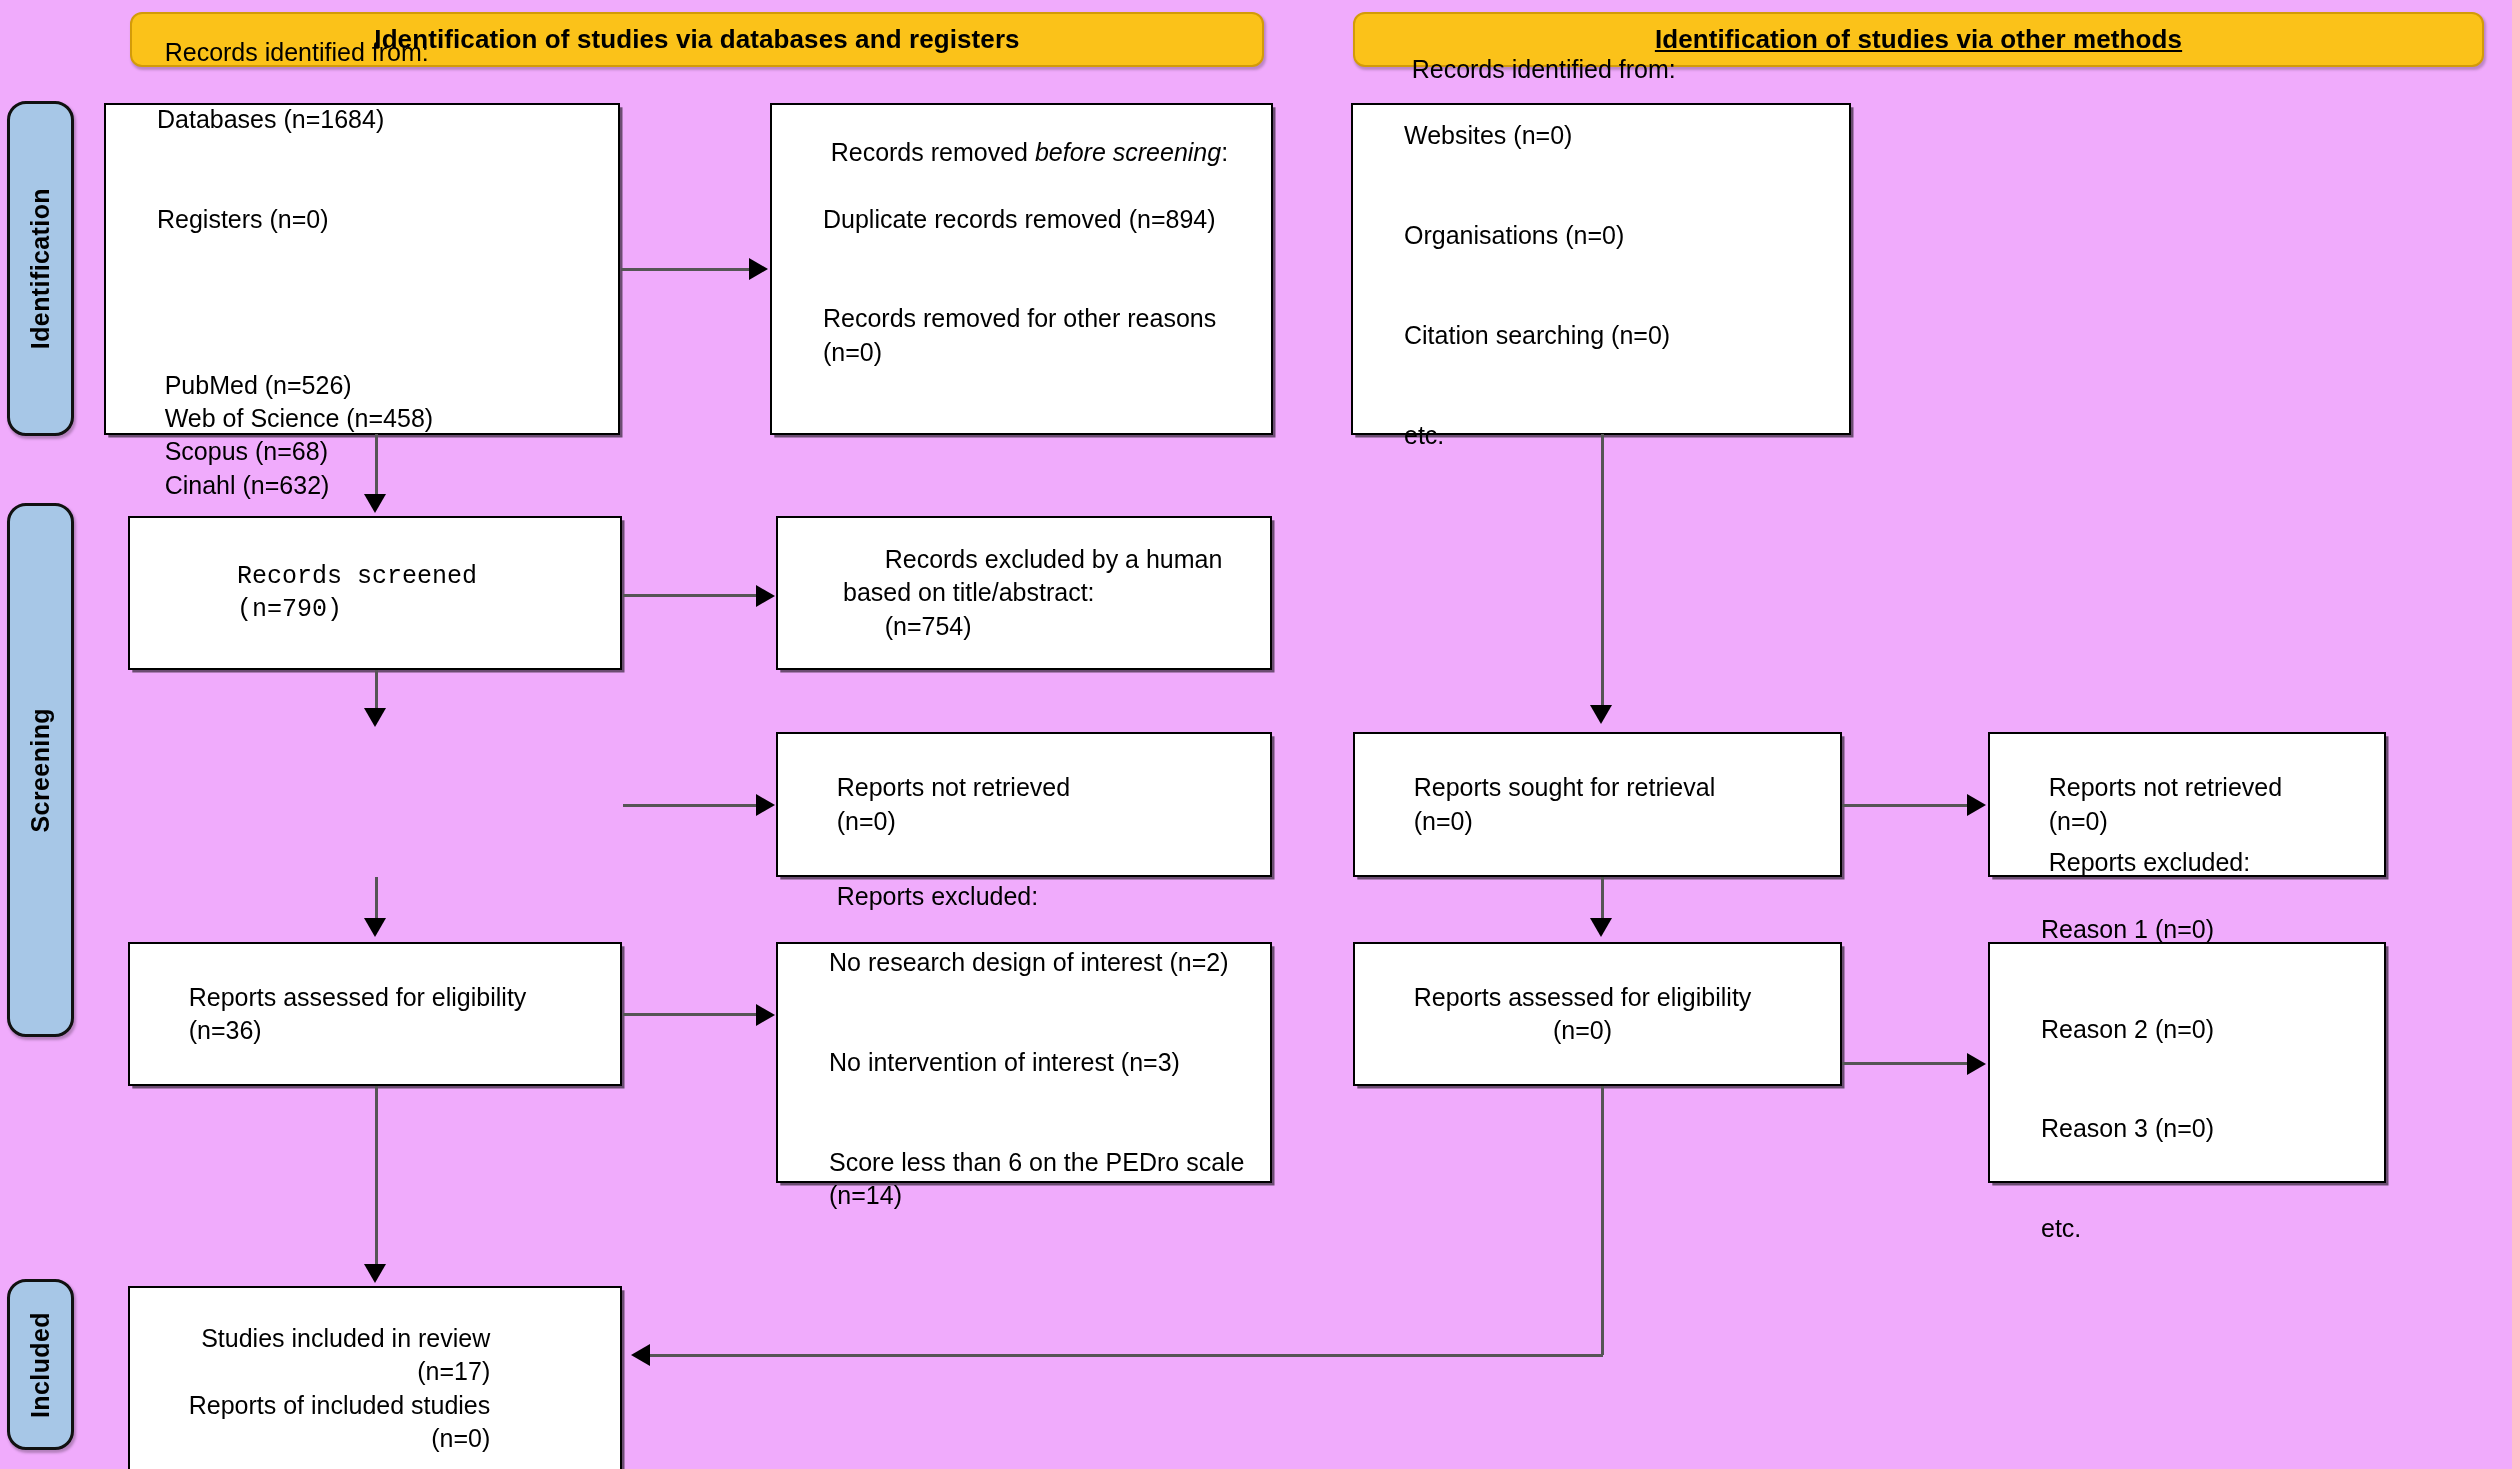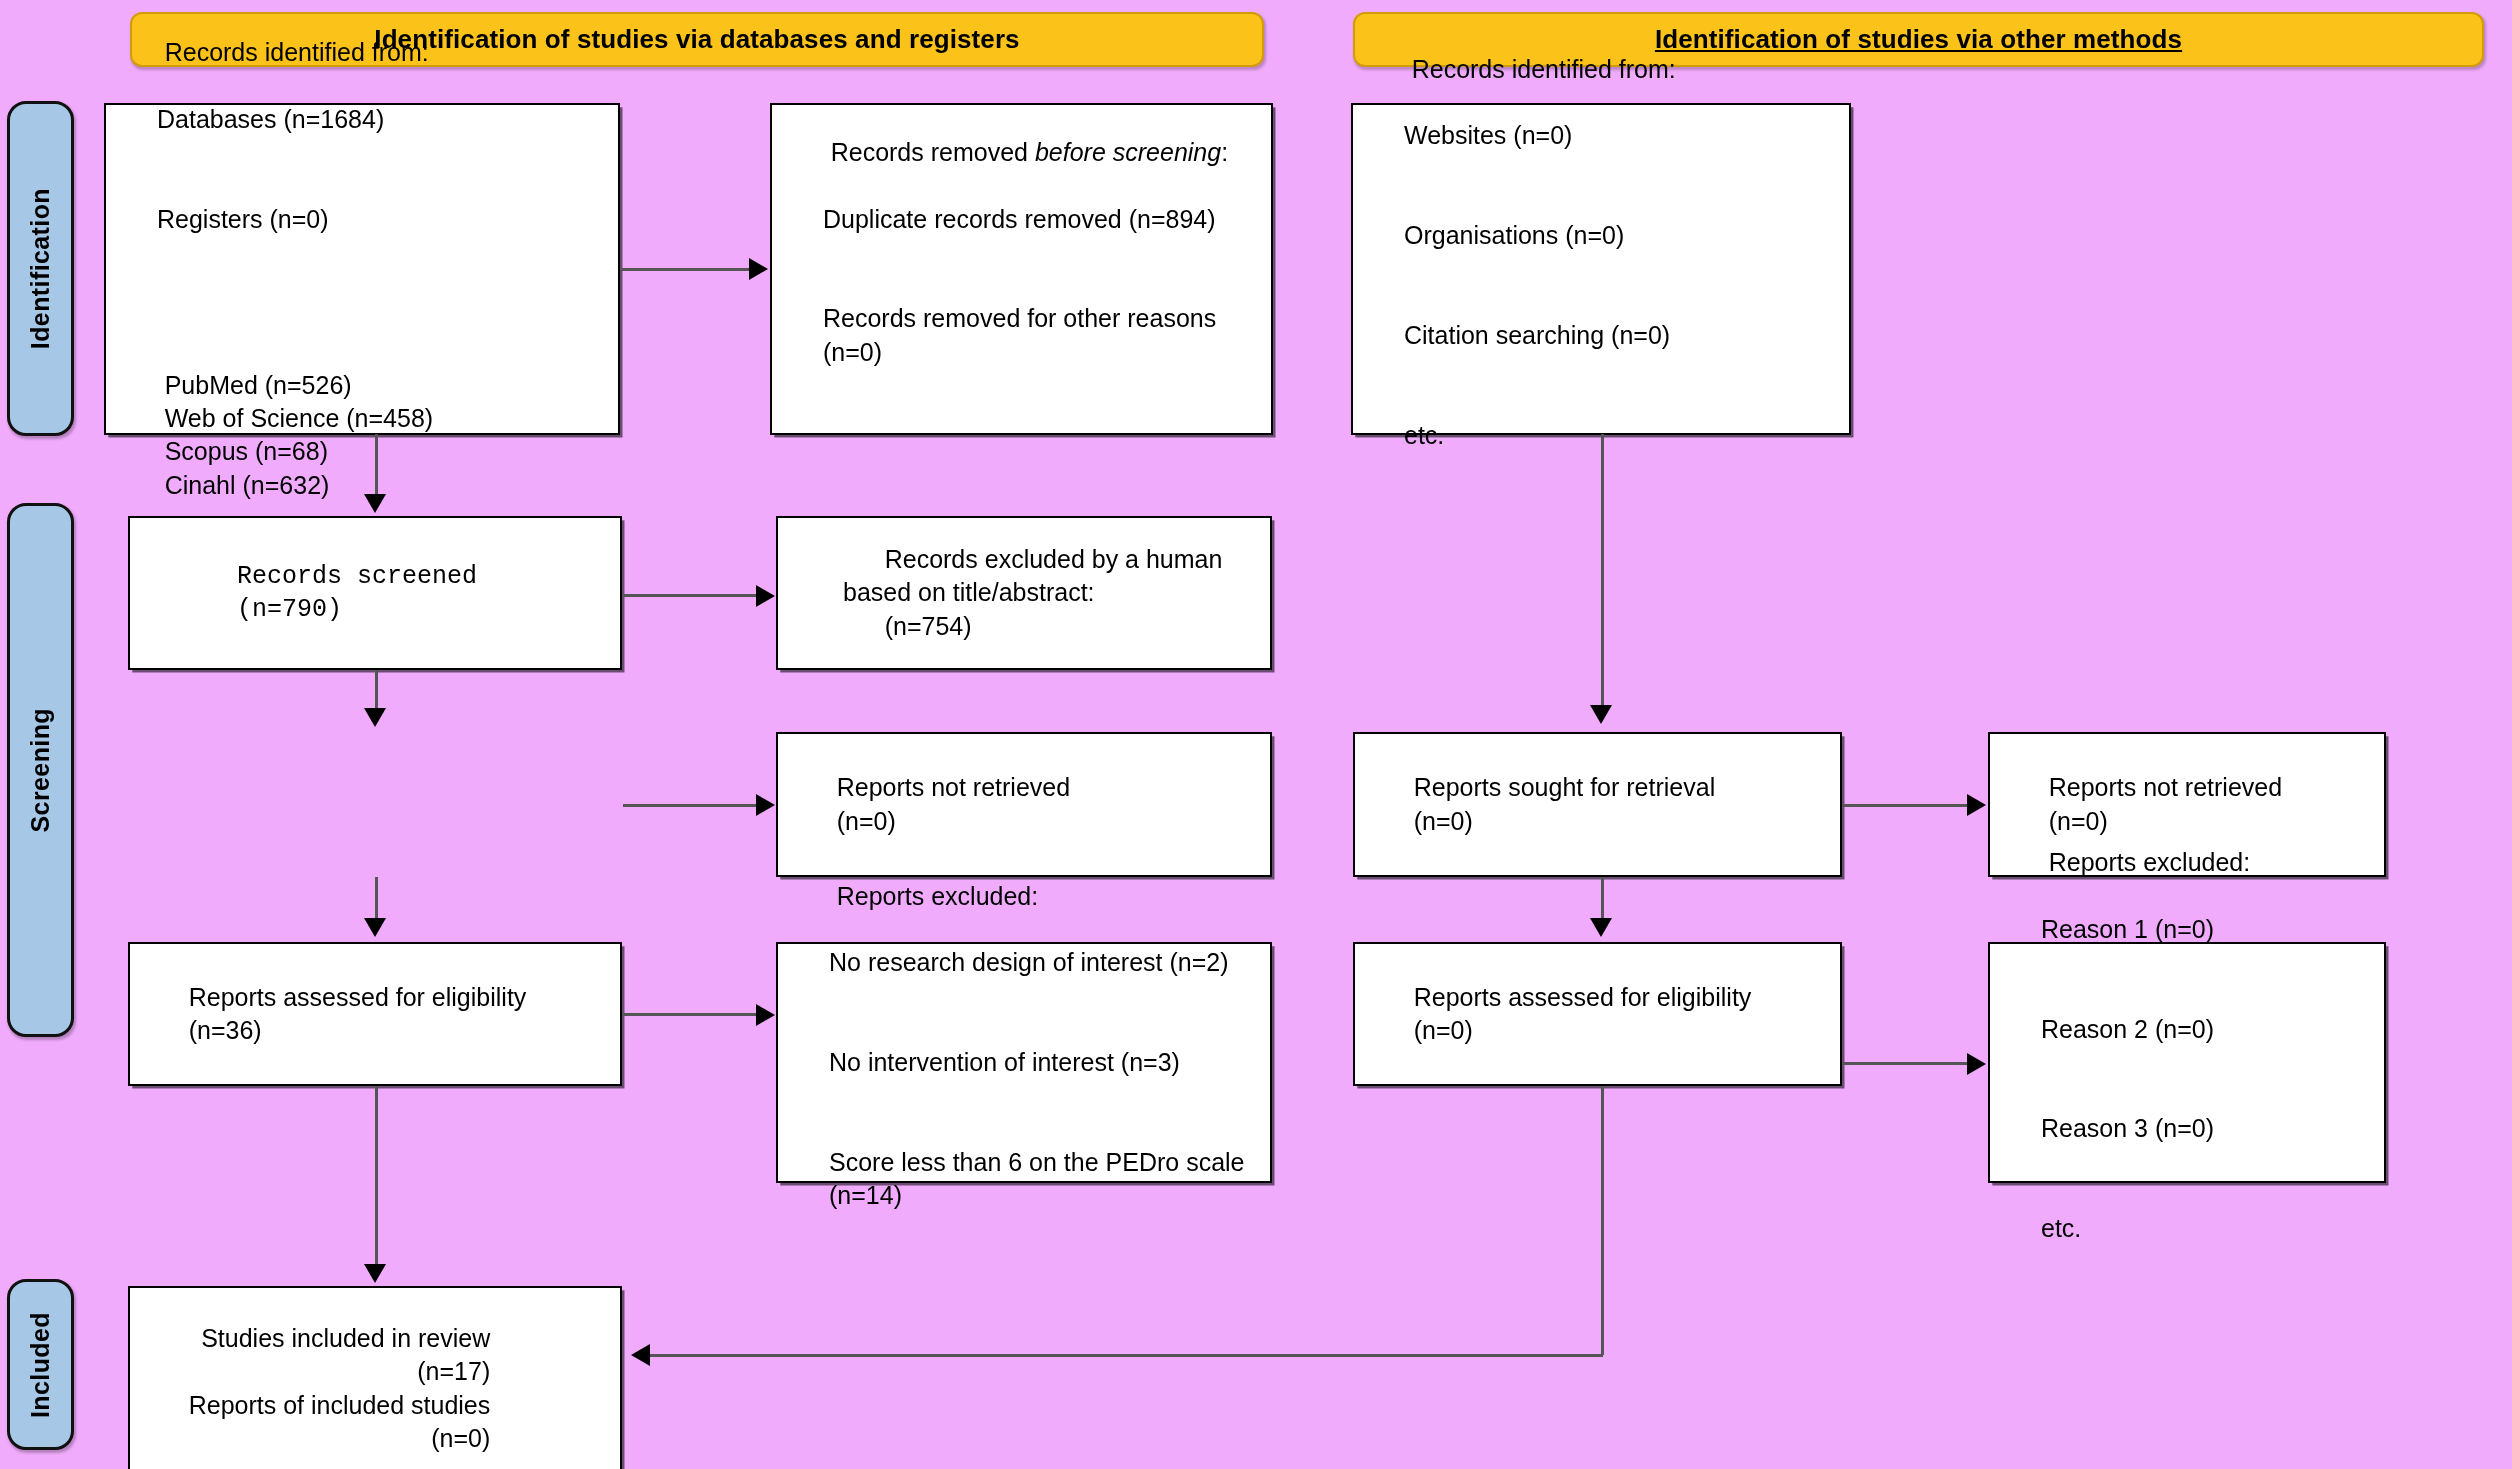--- a/index.html
+++ b/index.html
@@ -214,21 +214,21 @@
     </div>
   </div>
 
   <div class="node" style="left:1988px; top:732px; width:398px; height:145px;">
     <div class="node-text">
       <span>Reports not retrieved</span>
       <span>(n=0)</span>
     </div>
   </div>
 
-  <div class="node" style="left:1353px; top:942px; width:489px; height:144px;">
+  <div class="node" style="left:1353px; top:942px; width:489px; height:144px;text-align:center;">
     <div class="node-text">
       <span>Reports assessed for eligibility</span>
       <span>(n=0)</span>
     </div>
   </div>
 
   <div class="node" style="left:1988px; top:942px; width:398px; height:241px;">
     <div class="node-text">
       <span>Reports excluded:</span>
       <span class="ind">Reason 1 (n=0)</span>

